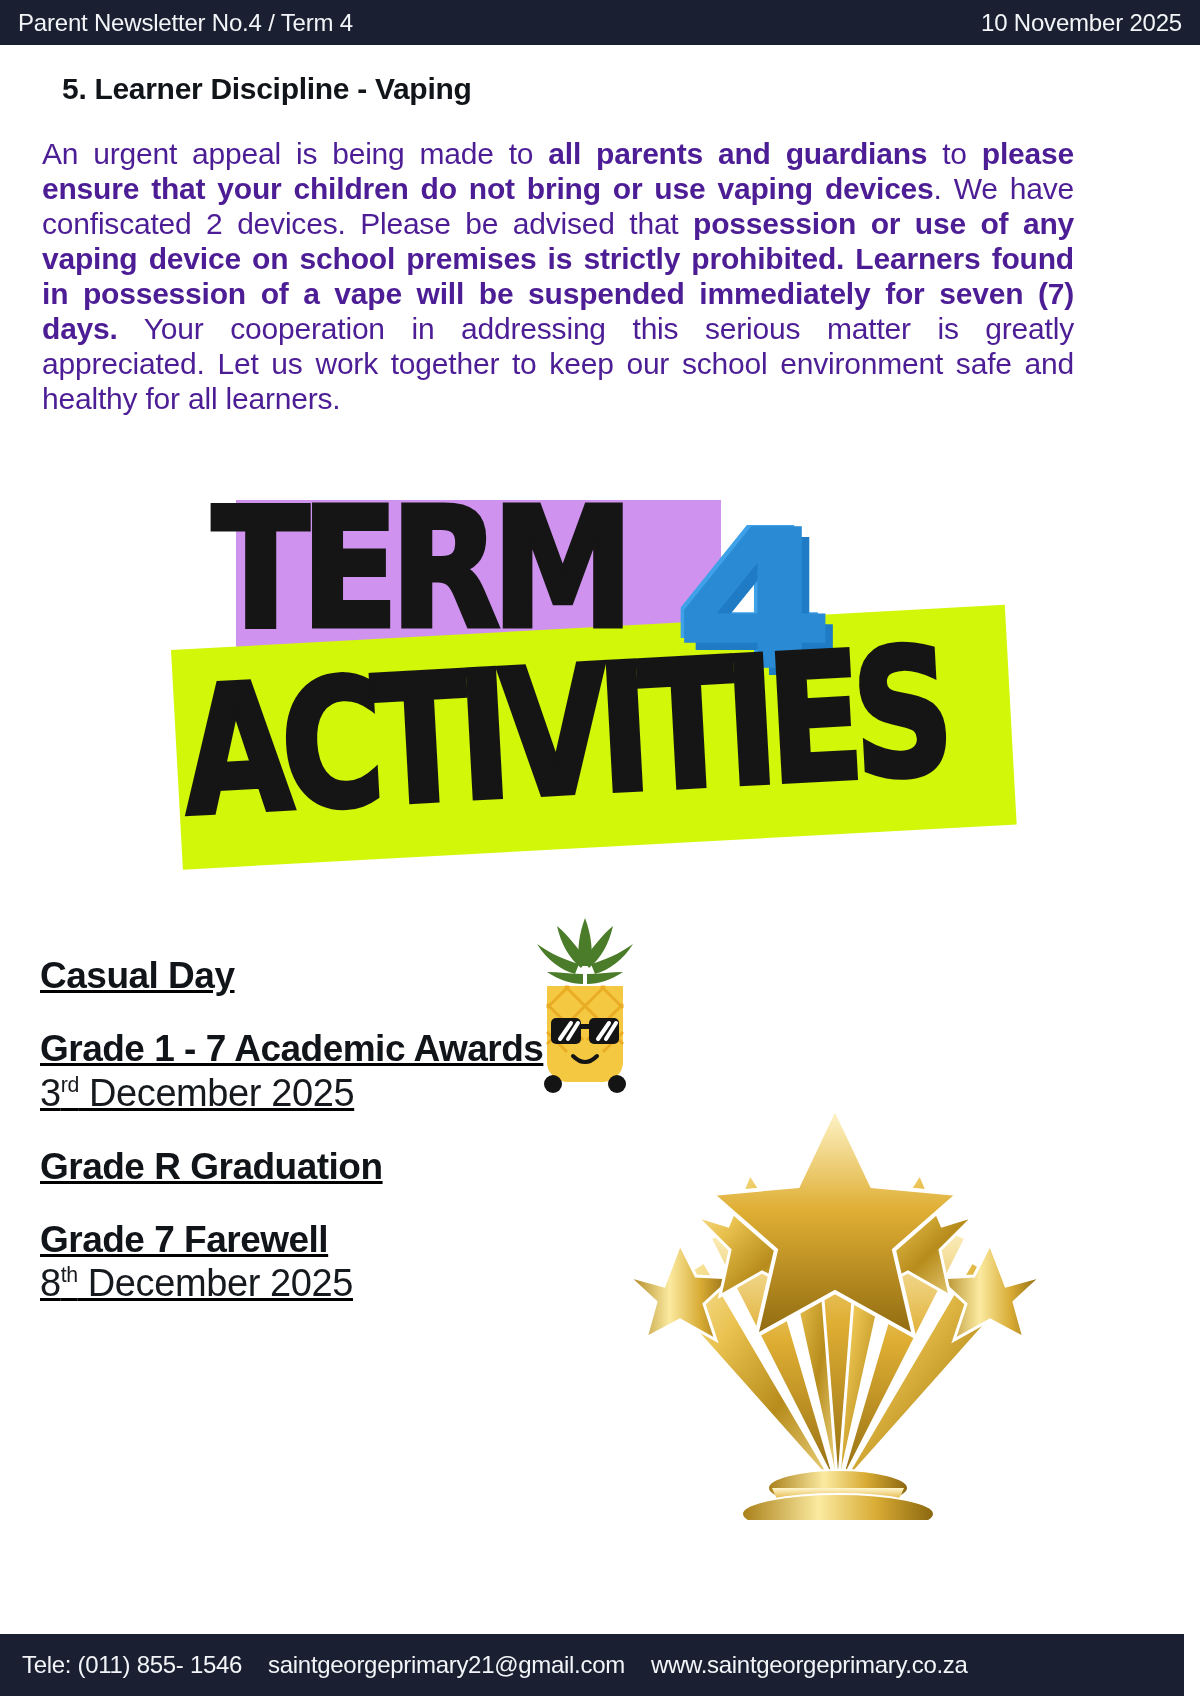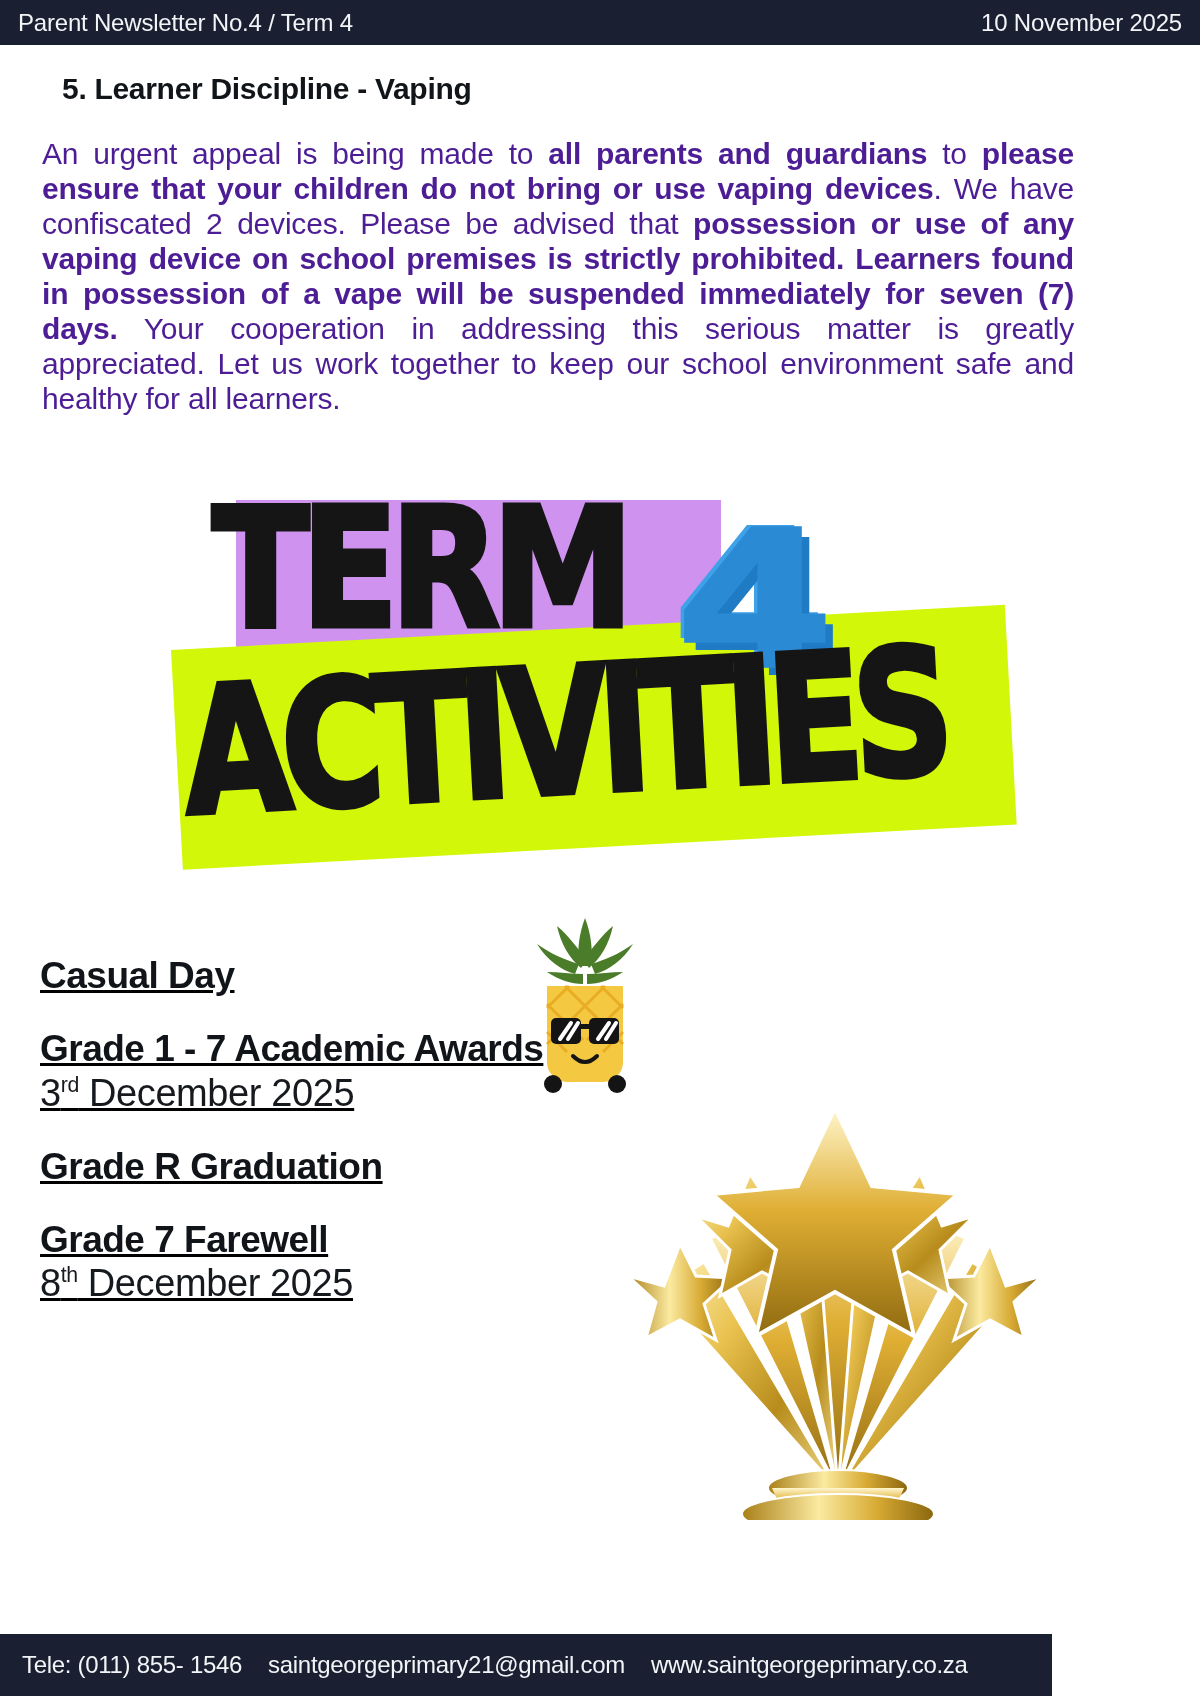--- a/index.html
+++ b/index.html
@@ -175,21 +175,21 @@
     position:absolute;
     left:600px; top:1090px;
     width:470px; height:430px;
     z-index:2;
   }
 
   
   .footerbar {
     position:absolute;
     left:0; bottom:0;
-    width:1052px;
+    width:1184px;
     height:62px;
     background:#1a2031;
     display:flex;
     align-items:center;
     gap:26px;
     padding-left:22px;
   }
   .footerbar span {
     color:#f2f4f8;
     font-size:24px;

